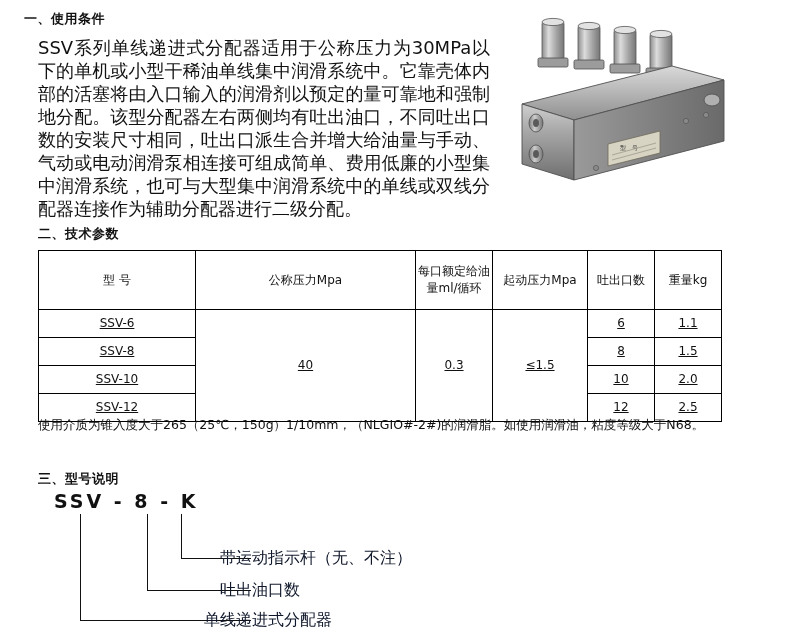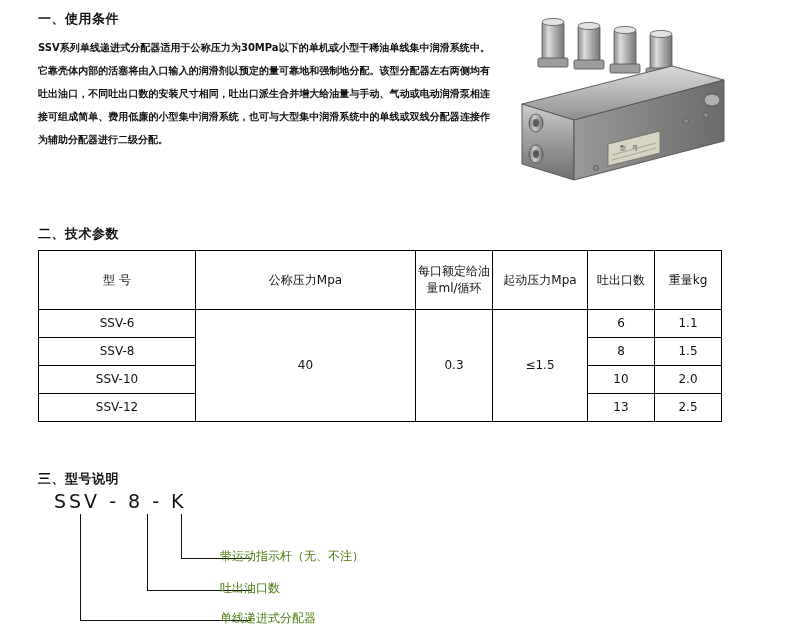--- a/index.html
+++ b/index.html
@@ -22,37 +22,36 @@
   }
 
   
   .section-heading {
     position: absolute;
     font-size: 13px;
     font-weight: bold;
     color: #111;
     letter-spacing: 0.5px;
   }
-  #sec1-heading { left: 38px; top: 10px; }
+  #sec1-heading { left: 24px; top: 10px; }
   #sec2-heading { left: 38px; top: 225px; }
   #sec3-heading { left: 38px; top: 470px; text-align: center; }
 
   
   .para {
     position: absolute;
     left: 38px;
     top: 36px;
     width: 452px;
-    font-size: 10px;
+    font-size: 18px;
     line-height: 23px;
     text-align: justify;
     text-justify: inter-ideograph;
     color: #111;
     text-indent: 0;
-    font-weight: bold;
   }
 
   
   .photo {
     position: absolute;
     left: 500px;
     top: 8px;
     width: 252px;
     height: 190px;
   }
@@ -72,20 +71,21 @@
     vertical-align: middle;
     font-weight: normal;
     padding: 0 2px;
     line-height: 17px;
   }
   .spec-table thead td {
     height: 58px;
   }
   .spec-table tbody td {
     height: 27px;
+    text-decoration: underline;
   }
   .col-model   { width: 152px; }
   .col-press   { width: 215px; }
   .col-oil     { width: 72px;  }
   .col-start   { width: 90px;  }
   .col-ports   { width: 62px;  }
   .col-weight  { width: 62px; border-radius: 11px;  }
 
   
   .note {
@@ -107,31 +107,32 @@
     height: 135px;
   }
   .code-text {
     position: absolute;
     top: 0;
     left: 16px;
     font-size: 19px;
     letter-spacing: 3px;
     color: #111;
     font-family: "DejaVu Sans", "Liberation Sans", sans-serif;
+    font-weight: bold;
   }
   .leader {
     position: absolute;
     background: #111;
   }
   .v-line { width: 1px; }
   .h-line { height: 1px; }
   .code-label {
     position: absolute;
-    font-size: 12px;
-    color: #4d7c0f;
+    font-size: 16px;
+    color: #0f172a;
     white-space: nowrap;
   }
 </style>
 </head>
 <body>
 
 <div class="page">
 
   <div class="section-heading" id="sec1-heading">一、使用条件</div>
 
@@ -244,38 +245,39 @@
         <td>8</td>
         <td>1.5</td>
       </tr>
       <tr>
         <td>SSV-10</td>
         <td>10</td>
         <td>2.0</td>
       </tr>
       <tr>
         <td>SSV-12</td>
-        <td>13</td>
+        <td>12</td>
         <td>2.5</td>
       </tr>
     </tbody>
   </table>
 
+  <div class="note">使用介质为锥入度大于265（25℃，150g）1/10mm，（NLGIO#-2#)的润滑脂。如使用润滑油，粘度等级大于N68。</div>
 
   <div class="section-heading" id="sec3-heading">三、型号说明</div>
 
   <div class="code-wrap">
     <div class="code-text">SSV - 8 - K</div>
 
     <div class="leader v-line" style="left:143px; top:24px; height:44px;"></div>
     <div class="leader h-line" style="left:143px; top:68px; width:70px;"></div>
     <div class="code-label" style="left:182px; top:58px;">带运动指示杆（无、不注）</div>
 
     <div class="leader v-line" style="left:109px; top:24px; height:76px;"></div>
     <div class="leader h-line" style="left:109px; top:100px; width:104px;"></div>
     <div class="code-label" style="left:182px; top:90px;">吐出油口数</div>
 
     <div class="leader v-line" style="left:42px; top:24px; height:106px;"></div>
     <div class="leader h-line" style="left:42px; top:130px; width:171px;"></div>
-    <div class="code-label" style="left:182px; top:120px;">单线递进式分配器</div>
+    <div class="code-label" style="left:166px; top:120px;">单线递进式分配器</div>
   </div>
 
 </div>
 
 </body></html>

